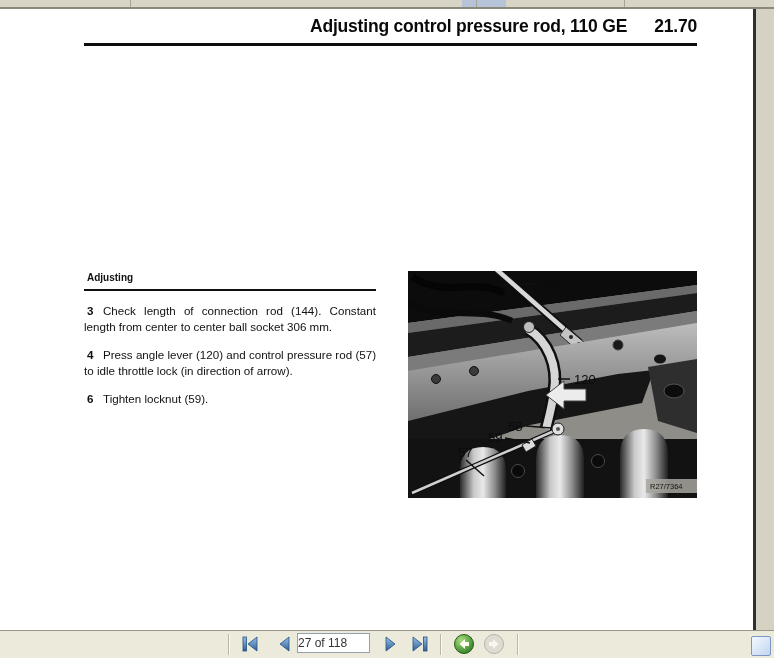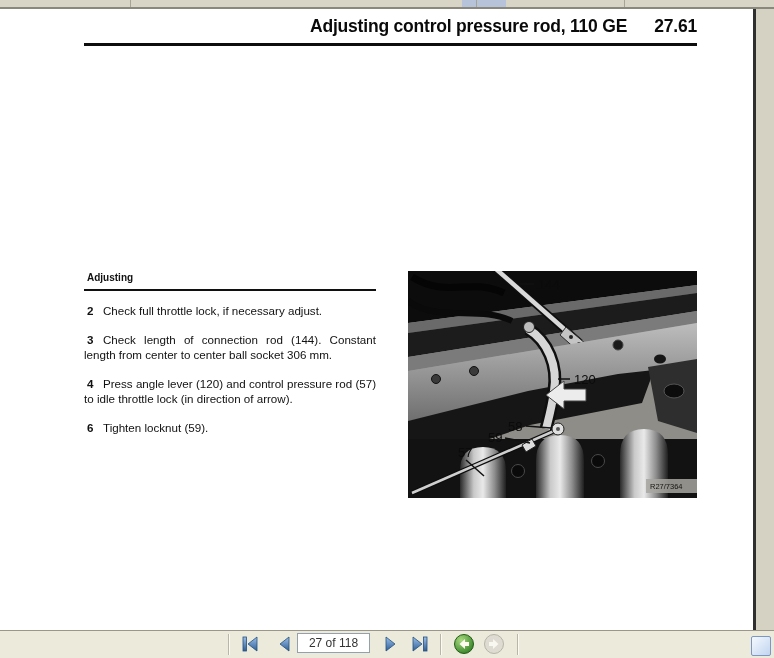--- a/index.html
+++ b/index.html
@@ -38,21 +38,21 @@
 
   
   .bottom-bar{position:absolute;left:0;top:630px;width:774px;height:28px;background:#eceadb;
     border-top:1px solid #9a978a;box-sizing:border-box;}
   .bottom-bar .vsep{position:absolute;top:3px;width:1px;height:21px;background:#b9b6a7;
     box-shadow:1px 0 0 #fbfaf3;}
   .nav-btn{position:absolute;top:633px;width:24px;height:22px;background:transparent;border:none;
     padding:0;margin:0;cursor:pointer;}
   .nav-btn svg{display:block;margin:0 auto;}
   .page-field{position:absolute;left:297px;top:633px;width:73px;height:20px;box-sizing:border-box;
-    border:1px solid #94a0ae;background:#ffffff;text-align:center;font-size:12px;color:#333;
+    border:1px solid #94a0ae;background:#ffffff;font-size:12px;color:#333;
     font-family:"Liberation Sans",sans-serif;padding:0;}
   .circle-btn{position:absolute;top:633px;width:22px;height:22px;background:transparent;border:none;
     padding:0;margin:0;cursor:pointer;}
 
   
   .grip-btn{position:absolute;left:751px;top:636px;width:20px;height:20px;border:1px solid #7e96c4;
     border-radius:2px;background:linear-gradient(135deg,#f5f9fe 0%,#dbe7f7 50%,#c2d5ef 100%);
     padding:0;cursor:pointer;}
 </style>
 </head>
@@ -64,28 +64,27 @@
     <div class="vsep" style="left:130px"></div>
     <div class="blue-bit"></div>
     <div class="vsep" style="left:476px"></div>
     <div class="vsep" style="left:624px"></div>
   </div>
 
   <div class="page-edge"></div>
   <div class="right-gutter"></div>
 
   <div class="doc-header">
-    <span>Adjusting control pressure rod, 110 GE</span><span class="section-no">27.61</span>
+    <span>Adjusting control pressure rod, 110 GE</span><span class="section-no">21.70</span>
   </div>
   <div class="header-rule"></div>
 
   <div class="text-col">
     <p class="col-heading">Adjusting</p>
     <div class="heading-rule"></div>
-    <p class="step"><span class="n">2</span><span>Check full throttle lock, if necessary adjust.</span></p>
     <p class="step"><span class="n">3</span><span>Check length of connection rod (144). Constant length from center to center ball socket 306 mm.</span></p>
     <p class="step"><span class="n">4</span><span>Press angle lever (120) and control pressure rod (57) to idle throttle lock (in direction of arrow).</span></p>
     <p class="step"><span class="n">6</span><span>Tighten locknut (59).</span></p>
   </div>
 
   <div class="figure">
     <svg width="289" height="227" viewBox="0 0 289 227">
       <defs>
         <linearGradient id="cylGrad" x1="0" y1="0" x2="1" y2="0">
           <stop offset="0" stop-color="#2a2a2a"></stop>

